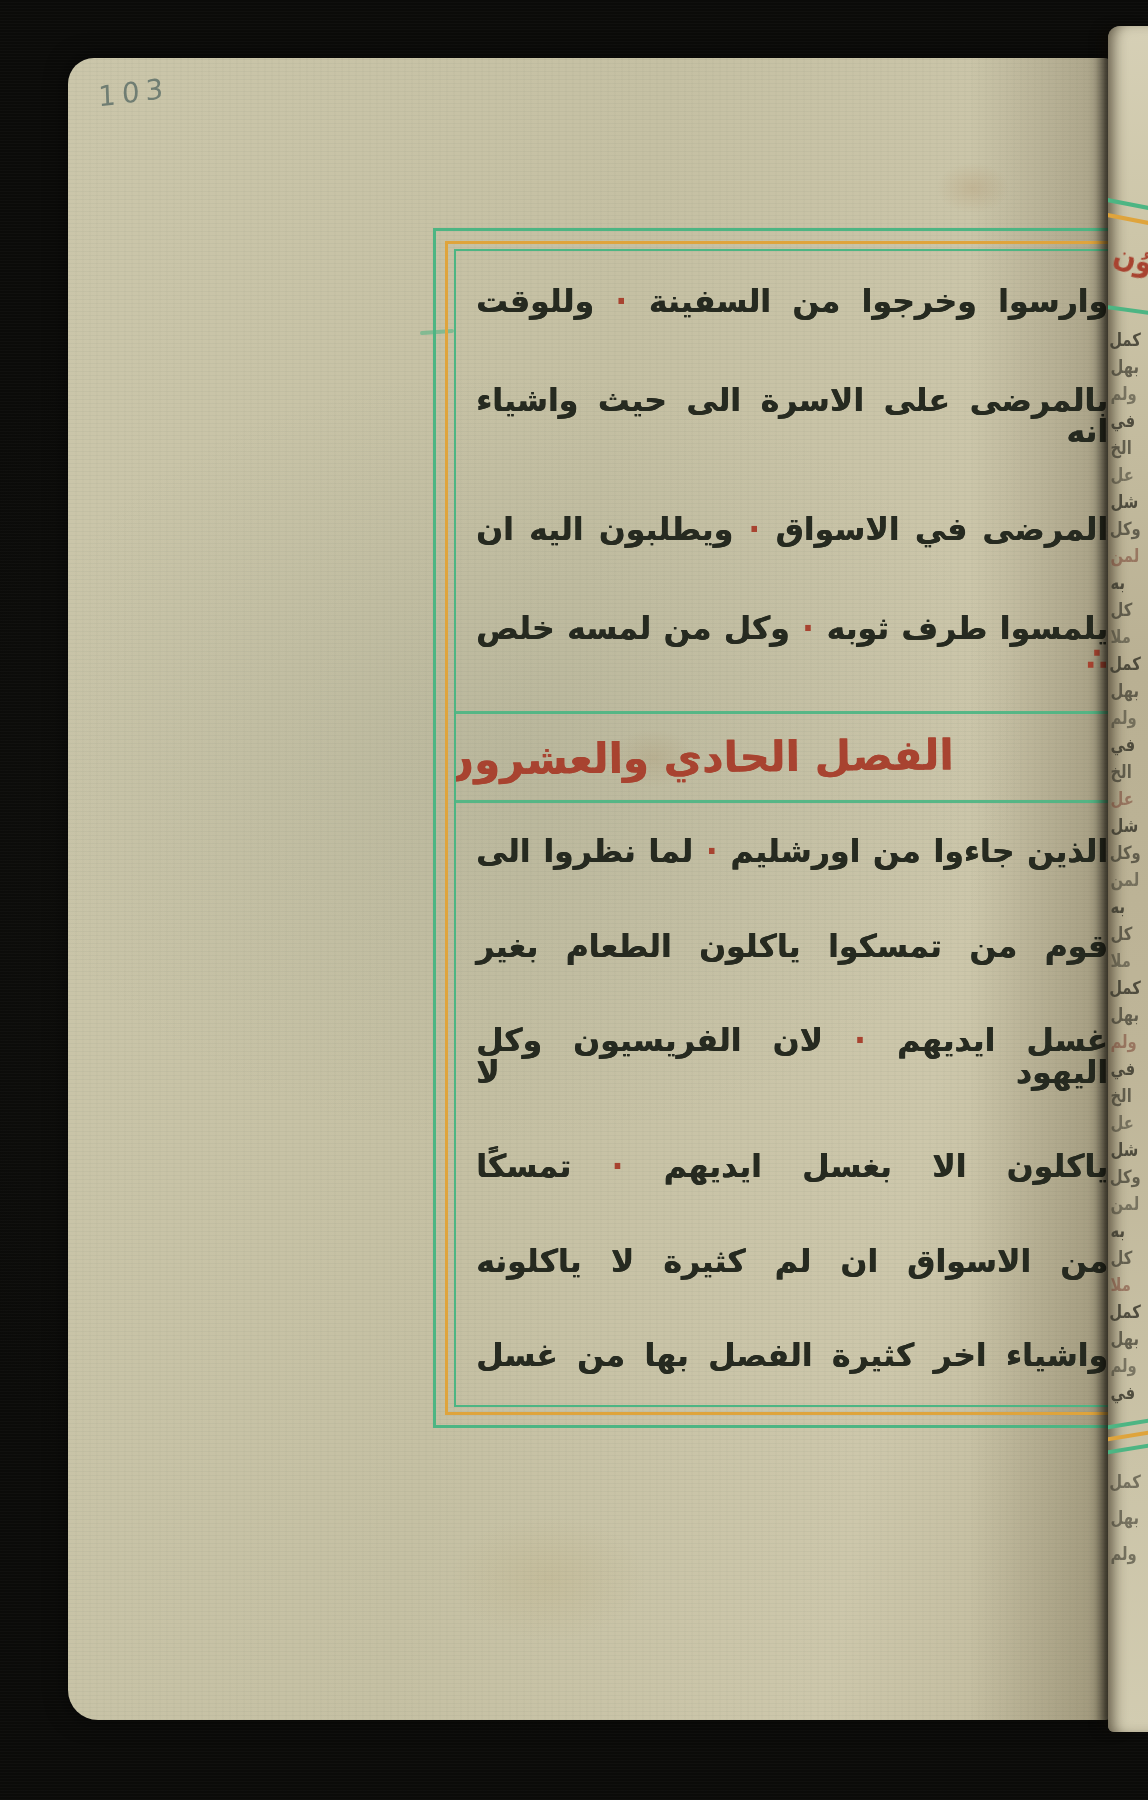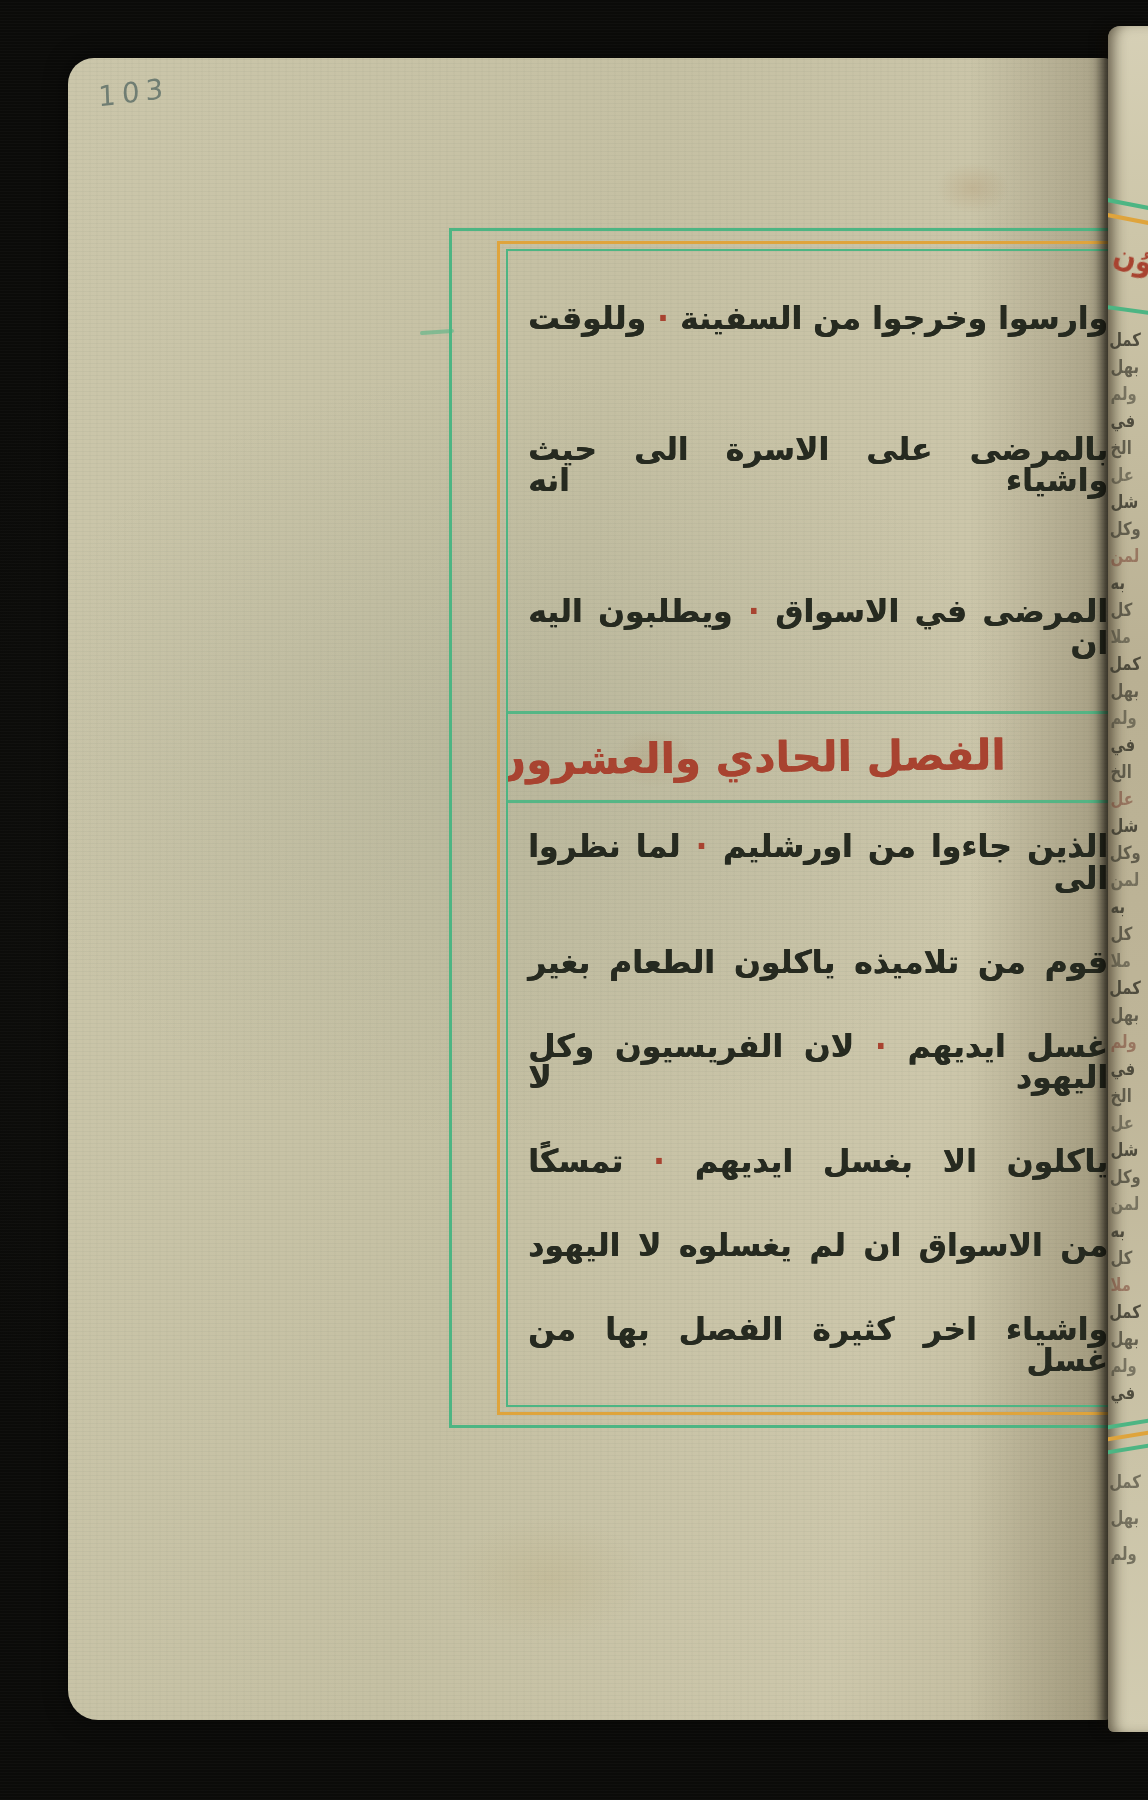--- a/index.html
+++ b/index.html
@@ -39,22 +39,22 @@
     font-size:28px; letter-spacing:6px; color:var(--pencil); opacity:.9;
     transform:rotate(-7deg) skewX(-5deg);
   }
   .green-tick{
     position:absolute; left:352px; top:272px; width:34px; height:4px;
     background:var(--frame-green); opacity:.55; transform:rotate(-4deg); border-radius:2px;
   }
 
   
   .frame{
-    position:absolute; left:381px; top:170px; right:-4px; height:1200px;
-    border:3px solid var(--frame-green); border-right:none;padding-left:36px;
+    position:absolute; left:365px; top:170px; right:-4px; height:1200px;
+    border:3px solid var(--frame-green); border-right:none;
   }
   .frame-orange{
     height:100%; margin:10px 0 10px 9px;
     border:3px solid var(--frame-orange); border-right:none;
     height:calc(100% - 20px);
   }
   .frame-inner{
     height:calc(100% - 10px); margin:5px 0 5px 6px;
     border:2.5px solid var(--frame-green); border-right:none;
     display:flex; flex-direction:column; overflow:hidden;
@@ -123,36 +123,37 @@
     <span class="green-tick"></span>
 
     <div class="frame">
       <div class="frame-orange">
         <div class="frame-inner">
 
           <div class="section sec1">
               <div class="text-line">وارسوا وخرجوا من السفينة <span class="rubric-dot">·</span> وللوقت</div>
               <div class="text-line">بالمرضى على الاسرة الى حيث واشياء انه</div>
               <div class="text-line">المرضى في الاسواق <span class="rubric-dot">·</span> ويطلبون اليه ان</div>
+              <div class="text-line">يلمسوا طرف ثوبه <span class="rubric-dot">·</span> وكل من لمسه خلص <span class="rubric-dot">∴</span></div>
             </div>
 
           <div class="rule"></div>
 
           <div class="heading-band">
             <div class="chapter-heading">الفصل الحادي والعشرون</div>
           </div>
 
           <div class="rule"></div>
 
           <div class="section sec2">
               <div class="text-line">الذين جاءوا من اورشليم <span class="rubric-dot">·</span> لما نظروا الى</div>
-              <div class="text-line">قوم من تلاميذه ياكلون الطعام بغير</div>
+              <div class="text-line">قوم من تمسكوا ياكلون الطعام بغير</div>
               <div class="text-line">غسل ايديهم <span class="rubric-dot">·</span> لان الفريسيون وكل اليهود لا</div>
               <div class="text-line">ياكلون الا بغسل ايديهم <span class="rubric-dot">·</span> تمسكًا</div>
-              <div class="text-line">من الاسواق ان لم يغسلوه لا اليهود</div>
+              <div class="text-line">من الاسواق ان لم كثيرة لا ياكلونه</div>
               <div class="text-line">واشياء اخر كثيرة الفصل بها من غسل</div>
             </div>
 
         </div>
       </div>
     </div>
   </div>
 
   <div class="strip">
     <span class="strip-line sl-g1"></span>

